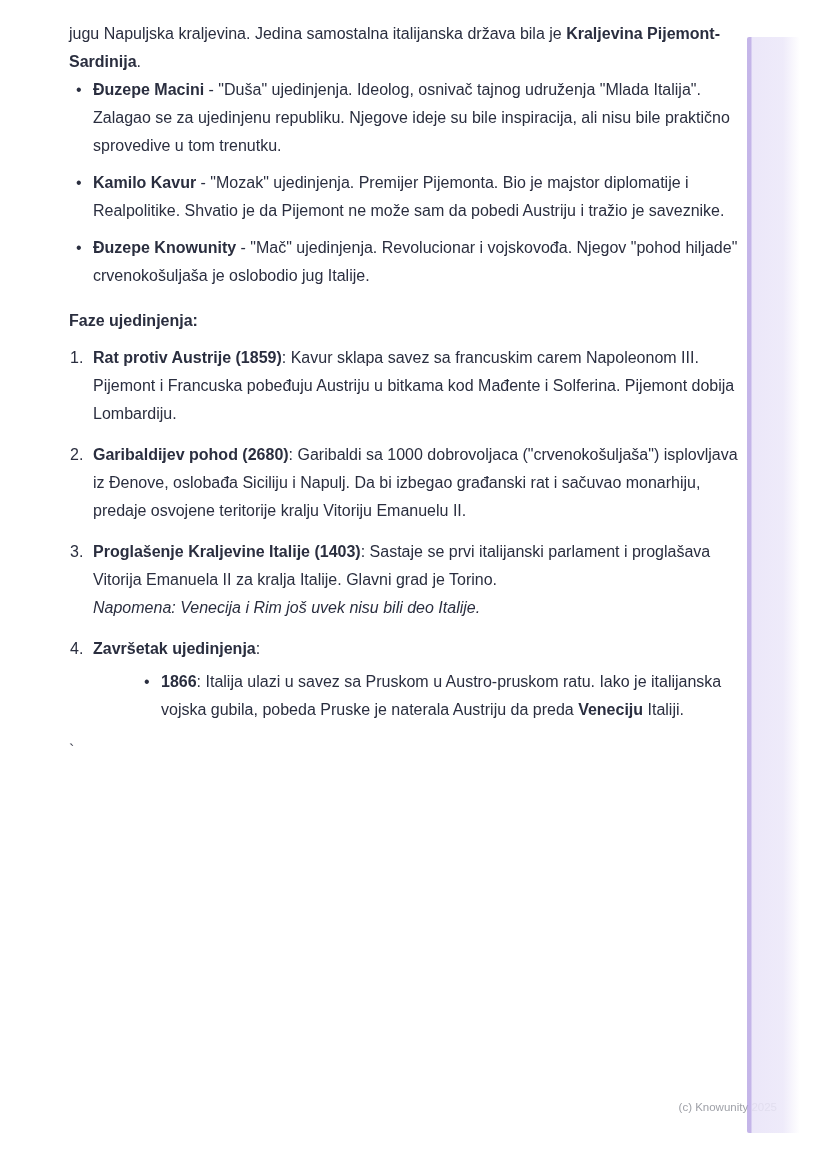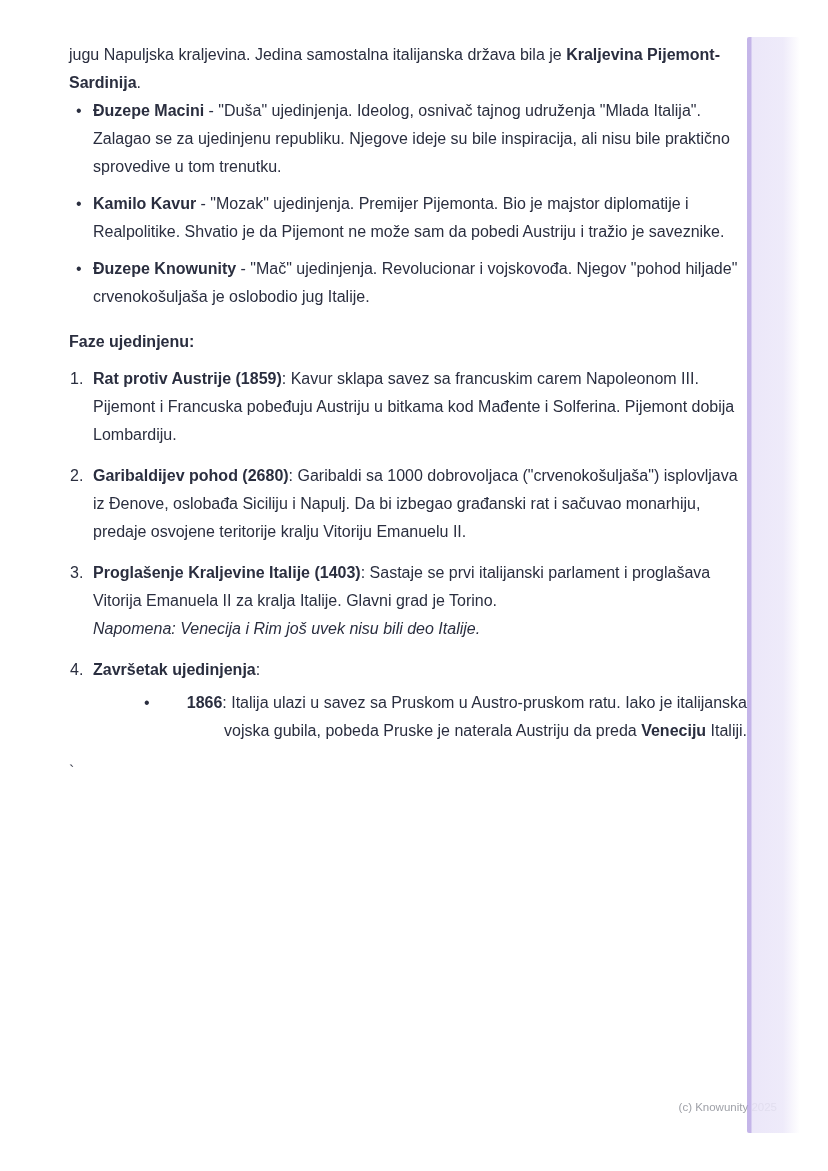--- a/index.html
+++ b/index.html
@@ -13,21 +13,21 @@
     position: relative;
     overflow: hidden;
     font-family: "Liberation Sans", sans-serif;
     font-size: 16px;
     line-height: 28px;
     color: #2a2e3f;
   }
   .content {
     position: absolute;
     left: 69px;
-    top: 41px;
+    top: 20px;
     width: 678px;
   }
   .para { margin: 0; }
   b, strong { font-weight: 700; }
   i { }
   .heading {
     margin: 17px 0 9px 0;
     font-weight: 700;
   }
   ul.figures {
@@ -61,21 +61,20 @@
   ol.phases > li::before {
     content: counter(ph) ".";
     position: absolute;
     left: 1px;
     top: 0;
   }
   ul.events {
     list-style: none;
     margin: 5px 0 0 44px;
     padding: 0;
-    text-align: right;
   }
   ul.events > li {
     position: relative;
     padding-left: 24px;
     margin-bottom: 12px;
   }
   ul.events > li::before {
     content: "\2022";
     position: absolute;
     left: 7px;
@@ -120,21 +119,21 @@
 
   <p class="para">jugu Napuljska kraljevina. Jedina samostalna italijanska država bila je <b>Kraljevina Pijemont-Sardinija</b>.</p>
 
 
   <ul class="figures">
     <li><b>Đuzepe Macini</b> - "Duša" ujedinjenja. Ideolog, osnivač tajnog udruženja "Mlada Italija". Zalagao se za ujedinjenu republiku. Njegove ideje su bile inspiracija, ali nisu bile praktično sprovedive u tom trenutku.</li>
     <li><b>Kamilo Kavur</b> - "Mozak" ujedinjenja. Premijer Pijemonta. Bio je majstor diplomatije i Realpolitike. Shvatio je da Pijemont ne može sam da pobedi Austriju i tražio je saveznike.</li>
     <li><b>Đuzepe Knowunity</b> - "Mač" ujedinjenja. Revolucionar i vojskovođa. Njegov "pohod hiljade" crvenokošuljaša je oslobodio jug Italije.</li>
   </ul>
 
-  <p class="heading">Faze ujedinjenu:</p>
+  <p class="heading">Faze ujedinjenja:</p>
 
   <ol class="phases">
     <li><b>Rat protiv Austrije (1859)</b>: Kavur sklapa savez sa francuskim carem Napoleonom III. Pijemont i Francuska pobeđuju Austriju u bitkama kod Mađente i Solferina. Pijemont dobija Lombardiju.</li>
     <li><b>Garibaldijev pohod (2680)</b>: Garibaldi sa 1000 dobrovoljaca ("crvenokošuljaša") isplovljava iz Đenove, oslobađa Siciliju i Napulj. Da bi izbegao građanski rat i sačuvao monarhiju, predaje osvojene teritorije kralju Vitoriju Emanuelu II.</li>
     <li><b>Proglašenje Kraljevine Italije (1403)</b>: Sastaje se prvi italijanski parlament i proglašava Vitorija Emanuela II za kralja Italije. Glavni grad je Torino.<br><i>Napomena: Venecija i Rim još uvek nisu bili deo Italije.</i></li>
     <li>
       <span><b>Završetak ujedinjenja</b>:</span>
       <ul class="events">
         <li><b>1866</b>: Italija ulazi u savez sa Pruskom u Austro-pruskom ratu. Iako je italijanska vojska gubila, pobeda Pruske je naterala Austriju da preda <b>Veneciju</b> Italiji.</li>
       </ul>

